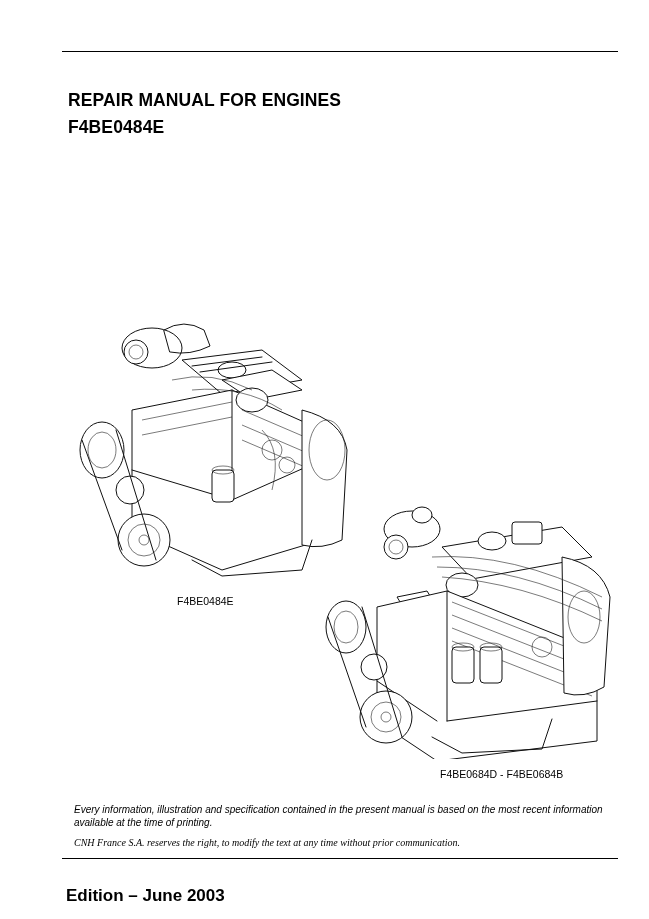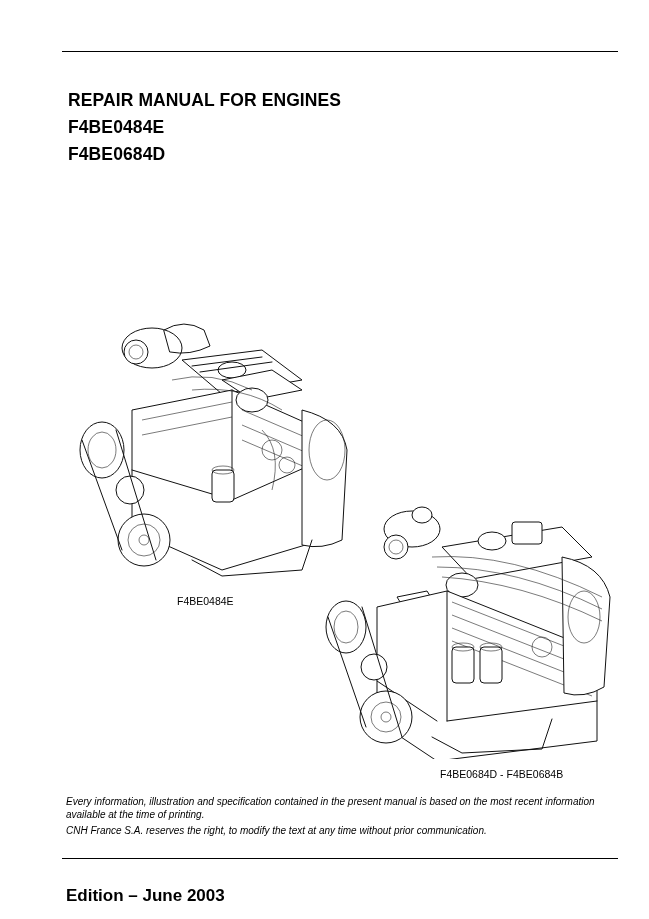--- a/index.html
+++ b/index.html
@@ -10,37 +10,36 @@
     .rule.bottom { left: 62px; top: 858px; width: 556px; }
     .title-block { position: absolute; left: 68px; top: 67px; margin-top: 20px; }
     .title-line { font-weight: bold; font-size: 17.5px; line-height: 27px; letter-spacing: 0.1px; white-space: nowrap; }
     .engine { position: absolute; }
     .engine.e1 { left: 72px; top: 300px; width: 288px; height: 280px; }
     .engine.e2 { left: 322px; top: 497px; width: 298px; height: 262px; }
     .caption { position: absolute; font-size: 10.5px; white-space: nowrap; }
     .caption.c1 { left: 177px; top: 595px; }
     .caption.c2 { left: 440px; top: 768px; }
     .disclaimer { position: absolute; left: 66px; top: 796px; width: 556px; font-style: italic; font-size: 10px; line-height: 12.5px; }
-    .disclaimer p { margin: 0; }
-    .disclaimer p + p { margin-top: 4px; }
+    .disclaimer p { margin: 8px; }
+    .disclaimer p + p { margin-top: 4px; font-family: Liberation Serif, serif; }
     .edition { position: absolute; left: 66px; top: 886px; font-weight: bold; font-size: 17px; white-space: nowrap; }
     svg { display: block; }
     svg .ln { fill: none; stroke: #111; stroke-width: 1; stroke-linejoin: round; stroke-linecap: round; }
     svg .th { fill: none; stroke: #222; stroke-width: 0.6; }
     svg .wf { fill: #fff; stroke: #111; stroke-width: 1; }
   </style>
 </head>
 <body>
 
 <div class="rule top"></div>
 
 <div class="title-block">
   <div class="title-line">REPAIR MANUAL FOR ENGINES</div>
   <div class="title-line">F4BE0484E</div>
-  <div class="title-line">F4BE0684D</div>
 </div>
 
 <div class="engine e1">
   <svg width="288" height="280" viewBox="0 0 288 280">
 
     <ellipse class="wf" cx="80" cy="48" rx="30" ry="20"></ellipse>
     <ellipse class="wf" cx="64" cy="52" rx="12" ry="12"></ellipse>
     <ellipse class="th" cx="64" cy="52" rx="7" ry="7"></ellipse>
     <path class="ln" d="M92 30 q20 -12 40 0 l6 16 q-20 10 -40 6z"></path>
 

